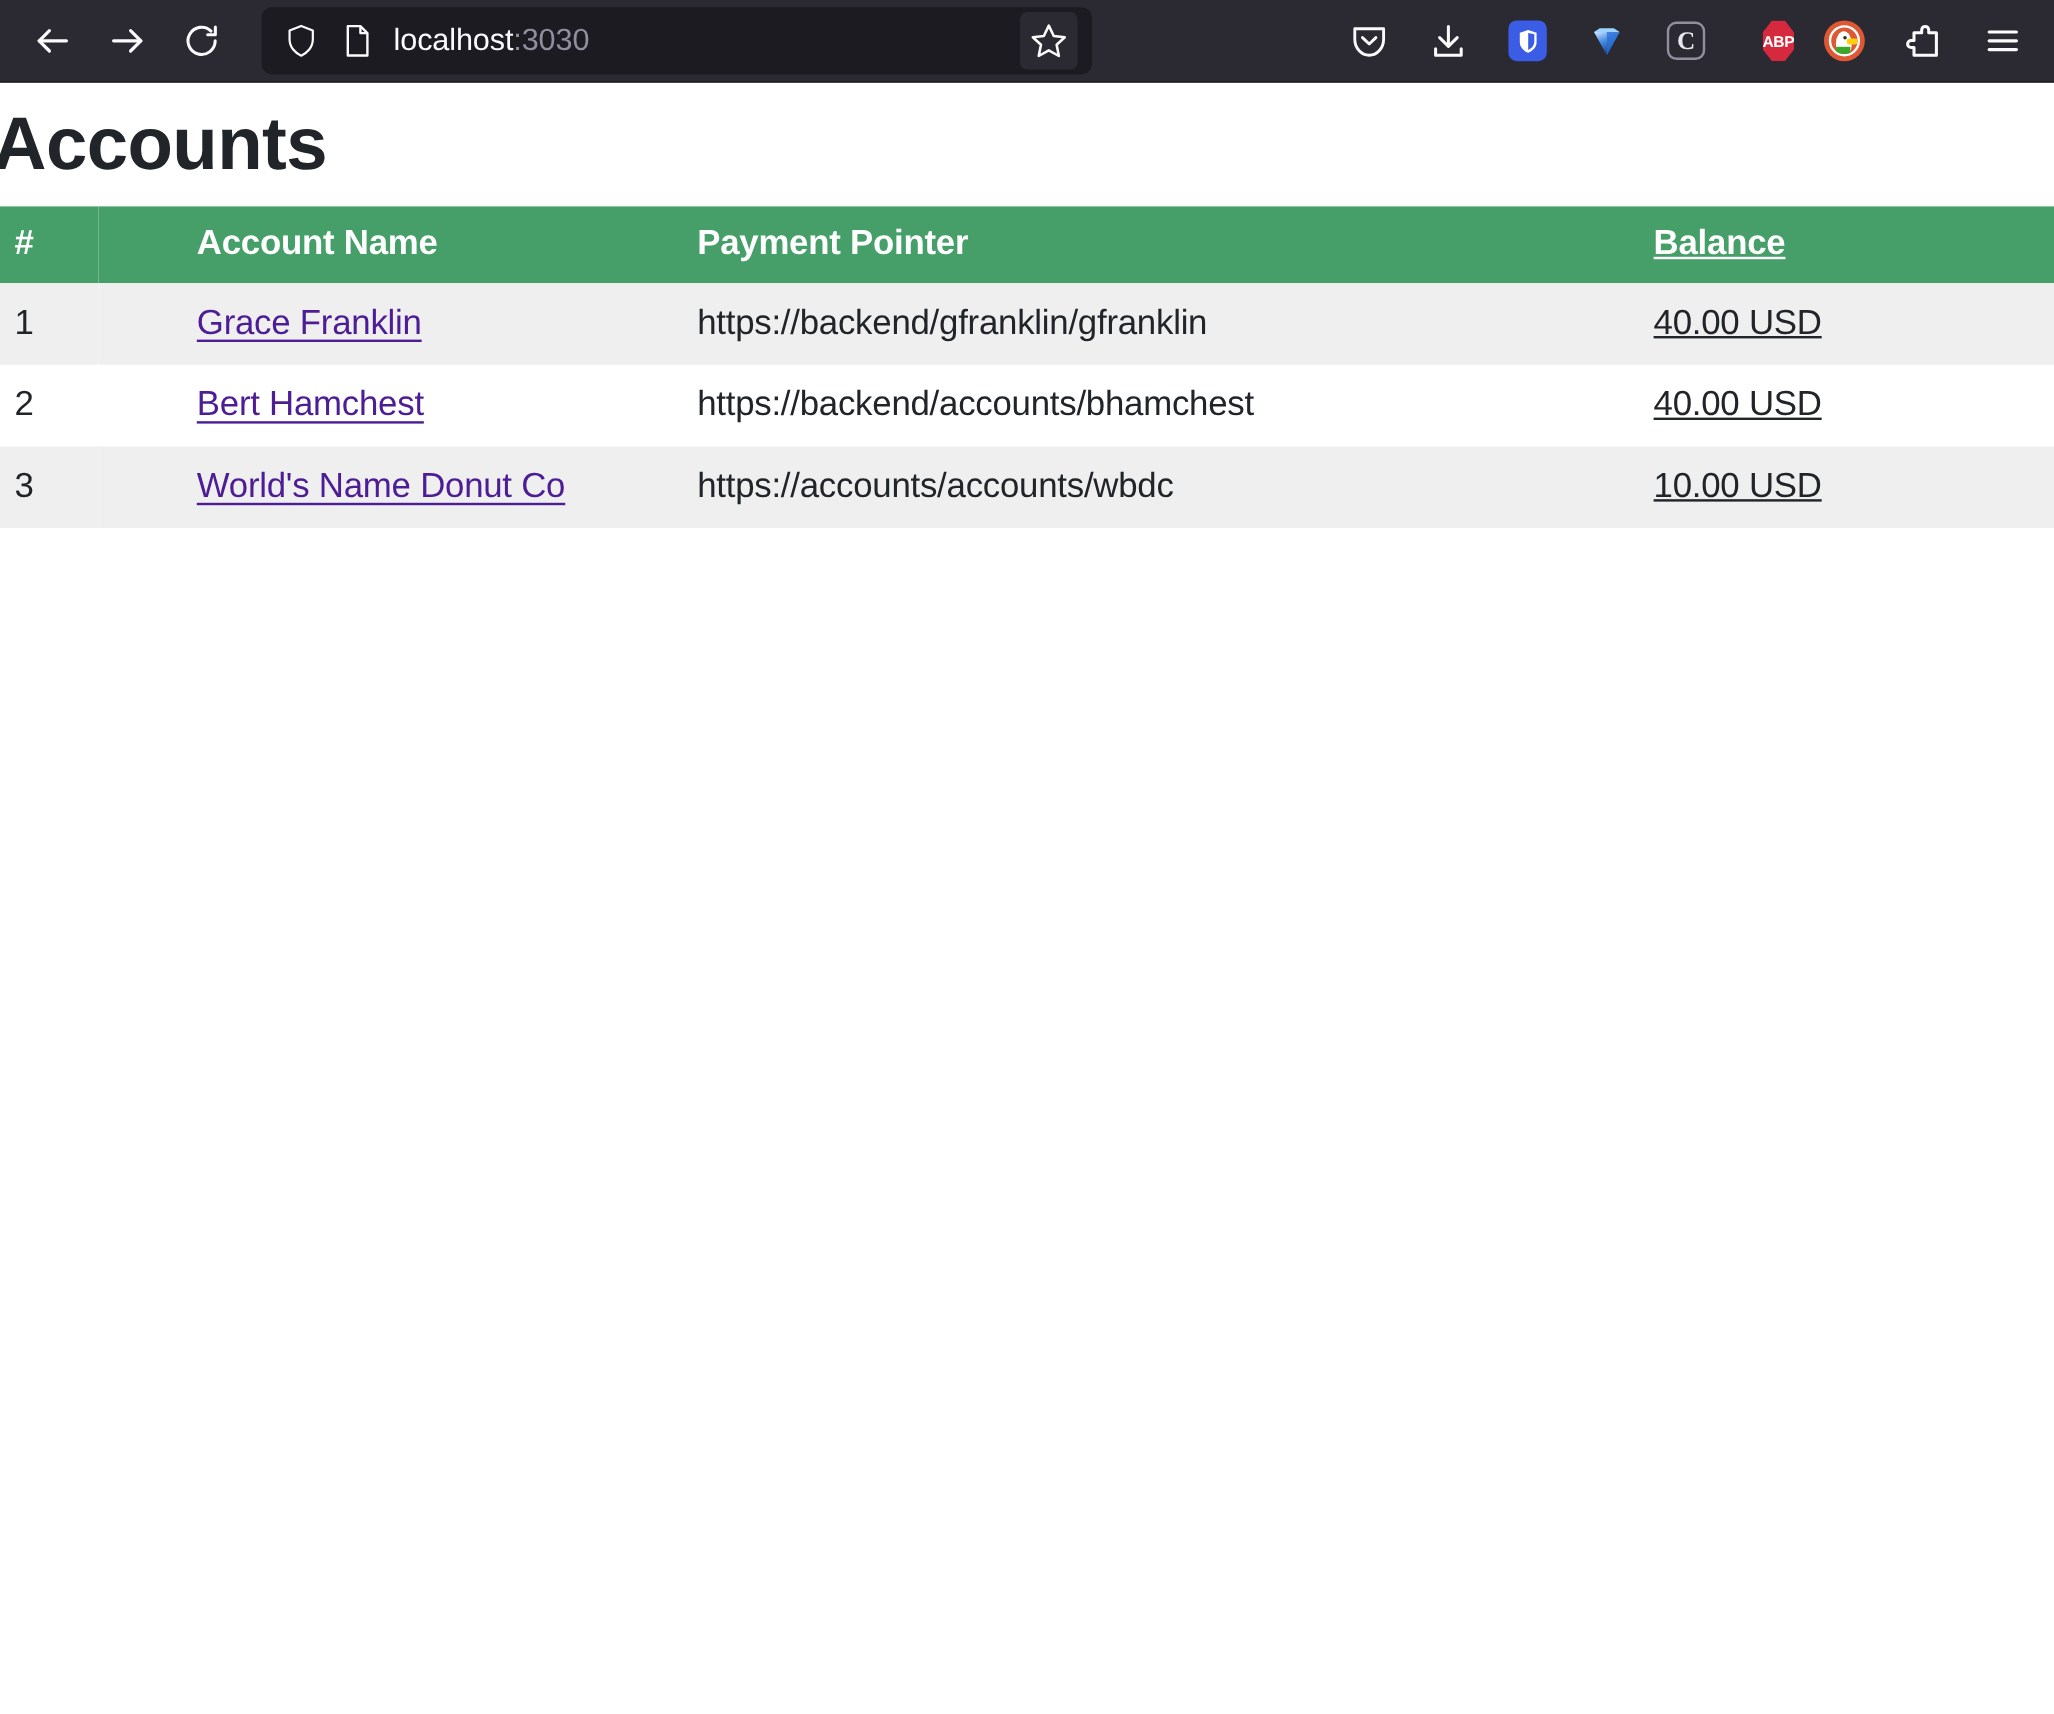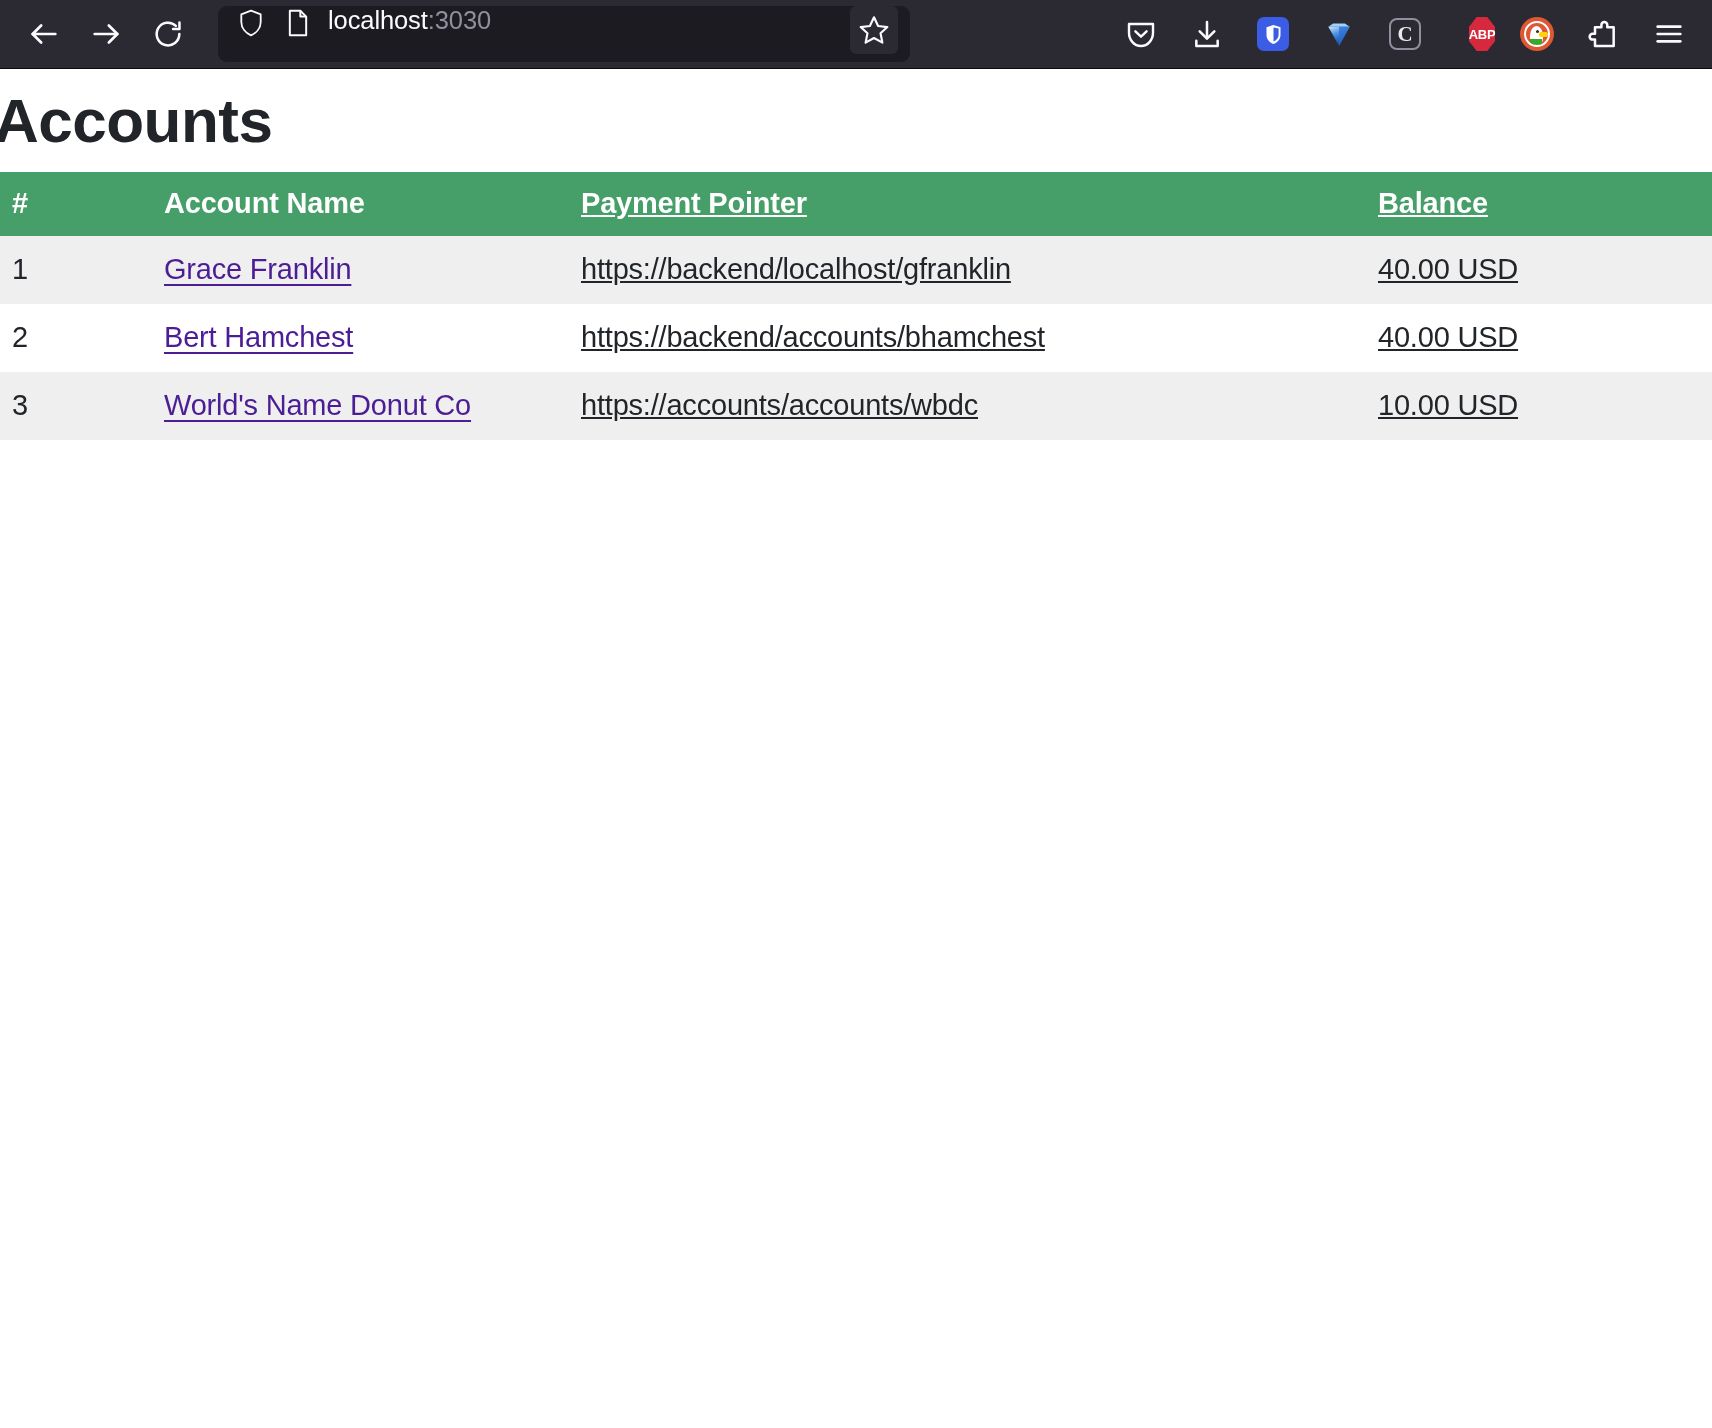--- a/index.html
+++ b/index.html
@@ -38,21 +38,21 @@
   .nav-group { display: flex; align-items: center; gap: 18px; }
 
   .urlbar {
     flex: 0 0 auto;
     width: 692px;
     height: 56px;
     margin-left: 28px;
     background: #1c1b22;
     border-radius: 9px;
     display: flex;
-    align-items: flex-start;
+    align-items: center;
     padding: 0 12px 0 16px;
     gap: 13px;
   }
   .urlbar .ub-icon {
     width: 34px; height: 34px;
     display: flex; align-items: center; justify-content: center;
     flex: 0 0 auto;
   }
   .url-text {
     flex: 1 1 auto;
@@ -198,21 +198,21 @@
     padding: 17px 0 18px 0;
     text-align: left;
     vertical-align: middle;
     letter-spacing: -0.2px;
   }
   .accounts-table tbody tr.striped td { background: #efefef; }
   .accounts-table tbody tr.plain td { background: #ffffff; }
 
   .col-num   { width: 82px;  padding-left: 12px !important; }
   .col-name  { width: 483px; padding-left: 82px !important; }
-  .col-ptr   { width: 765px; padding-left: 16px !important; text-decoration: underline; }
+  .col-ptr   { width: 765px; padding-left: 16px !important; }
   .col-bal   { width: 382px; padding-left: 48px !important; text-decoration: underline; }
 
   .acct-link {
     color: #4c1d95;
     text-decoration: underline;
     text-underline-offset: 5px;
     text-decoration-thickness: 2px;
     cursor: pointer;
   }
 </style>
@@ -351,21 +351,21 @@
         <th class="col-ptr">Payment Pointer</th>
         <th class="col-bal">Balance</th>
       </tr>
     </thead>
     <tbody>
       <tr class="striped">
         <td class="col-num">1</td>
         <td class="col-name">
           <a class="acct-link">Grace Franklin</a>
         </td>
-        <td class="col-ptr">https://backend/localhost/gfranklin</td>
+        <td class="col-ptr">https://backend/gfranklin/gfranklin</td>
         <td class="col-bal">40.00 USD</td>
       </tr>
       <tr class="plain">
         <td class="col-num">2</td>
         <td class="col-name">
           <a class="acct-link">Bert Hamchest</a>
         </td>
         <td class="col-ptr">https://backend/accounts/bhamchest</td>
         <td class="col-bal">40.00 USD</td>
       </tr>

